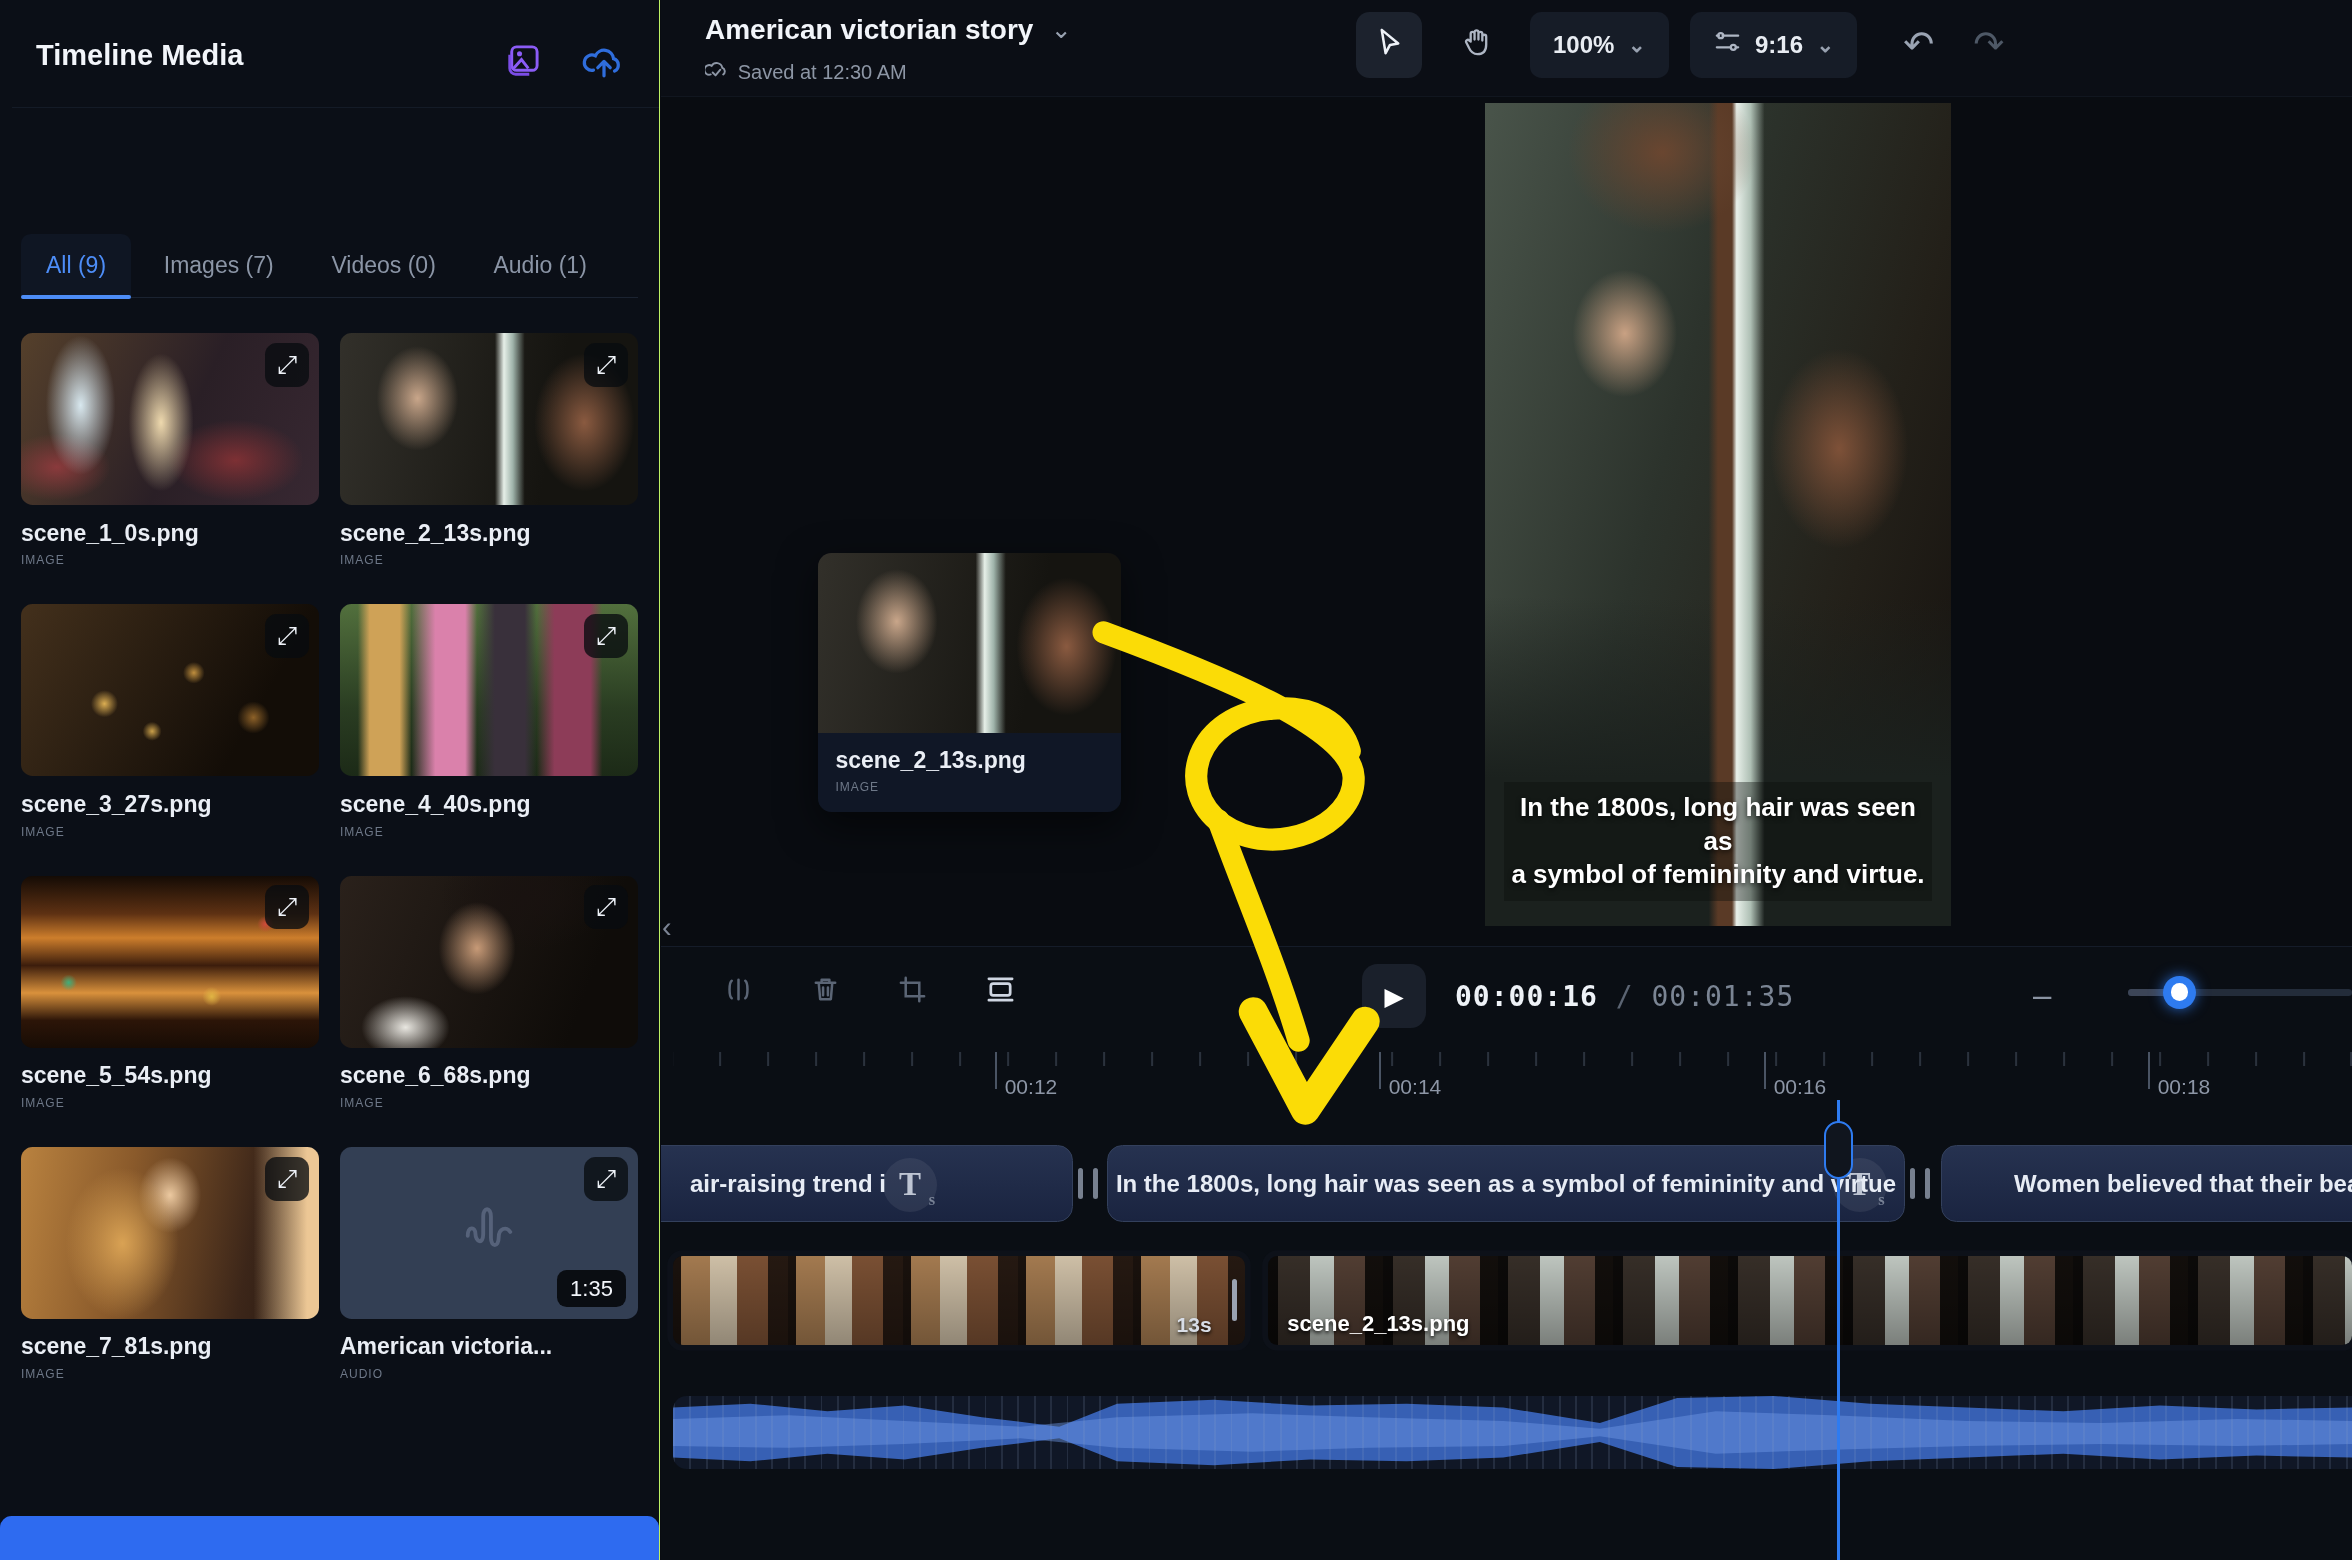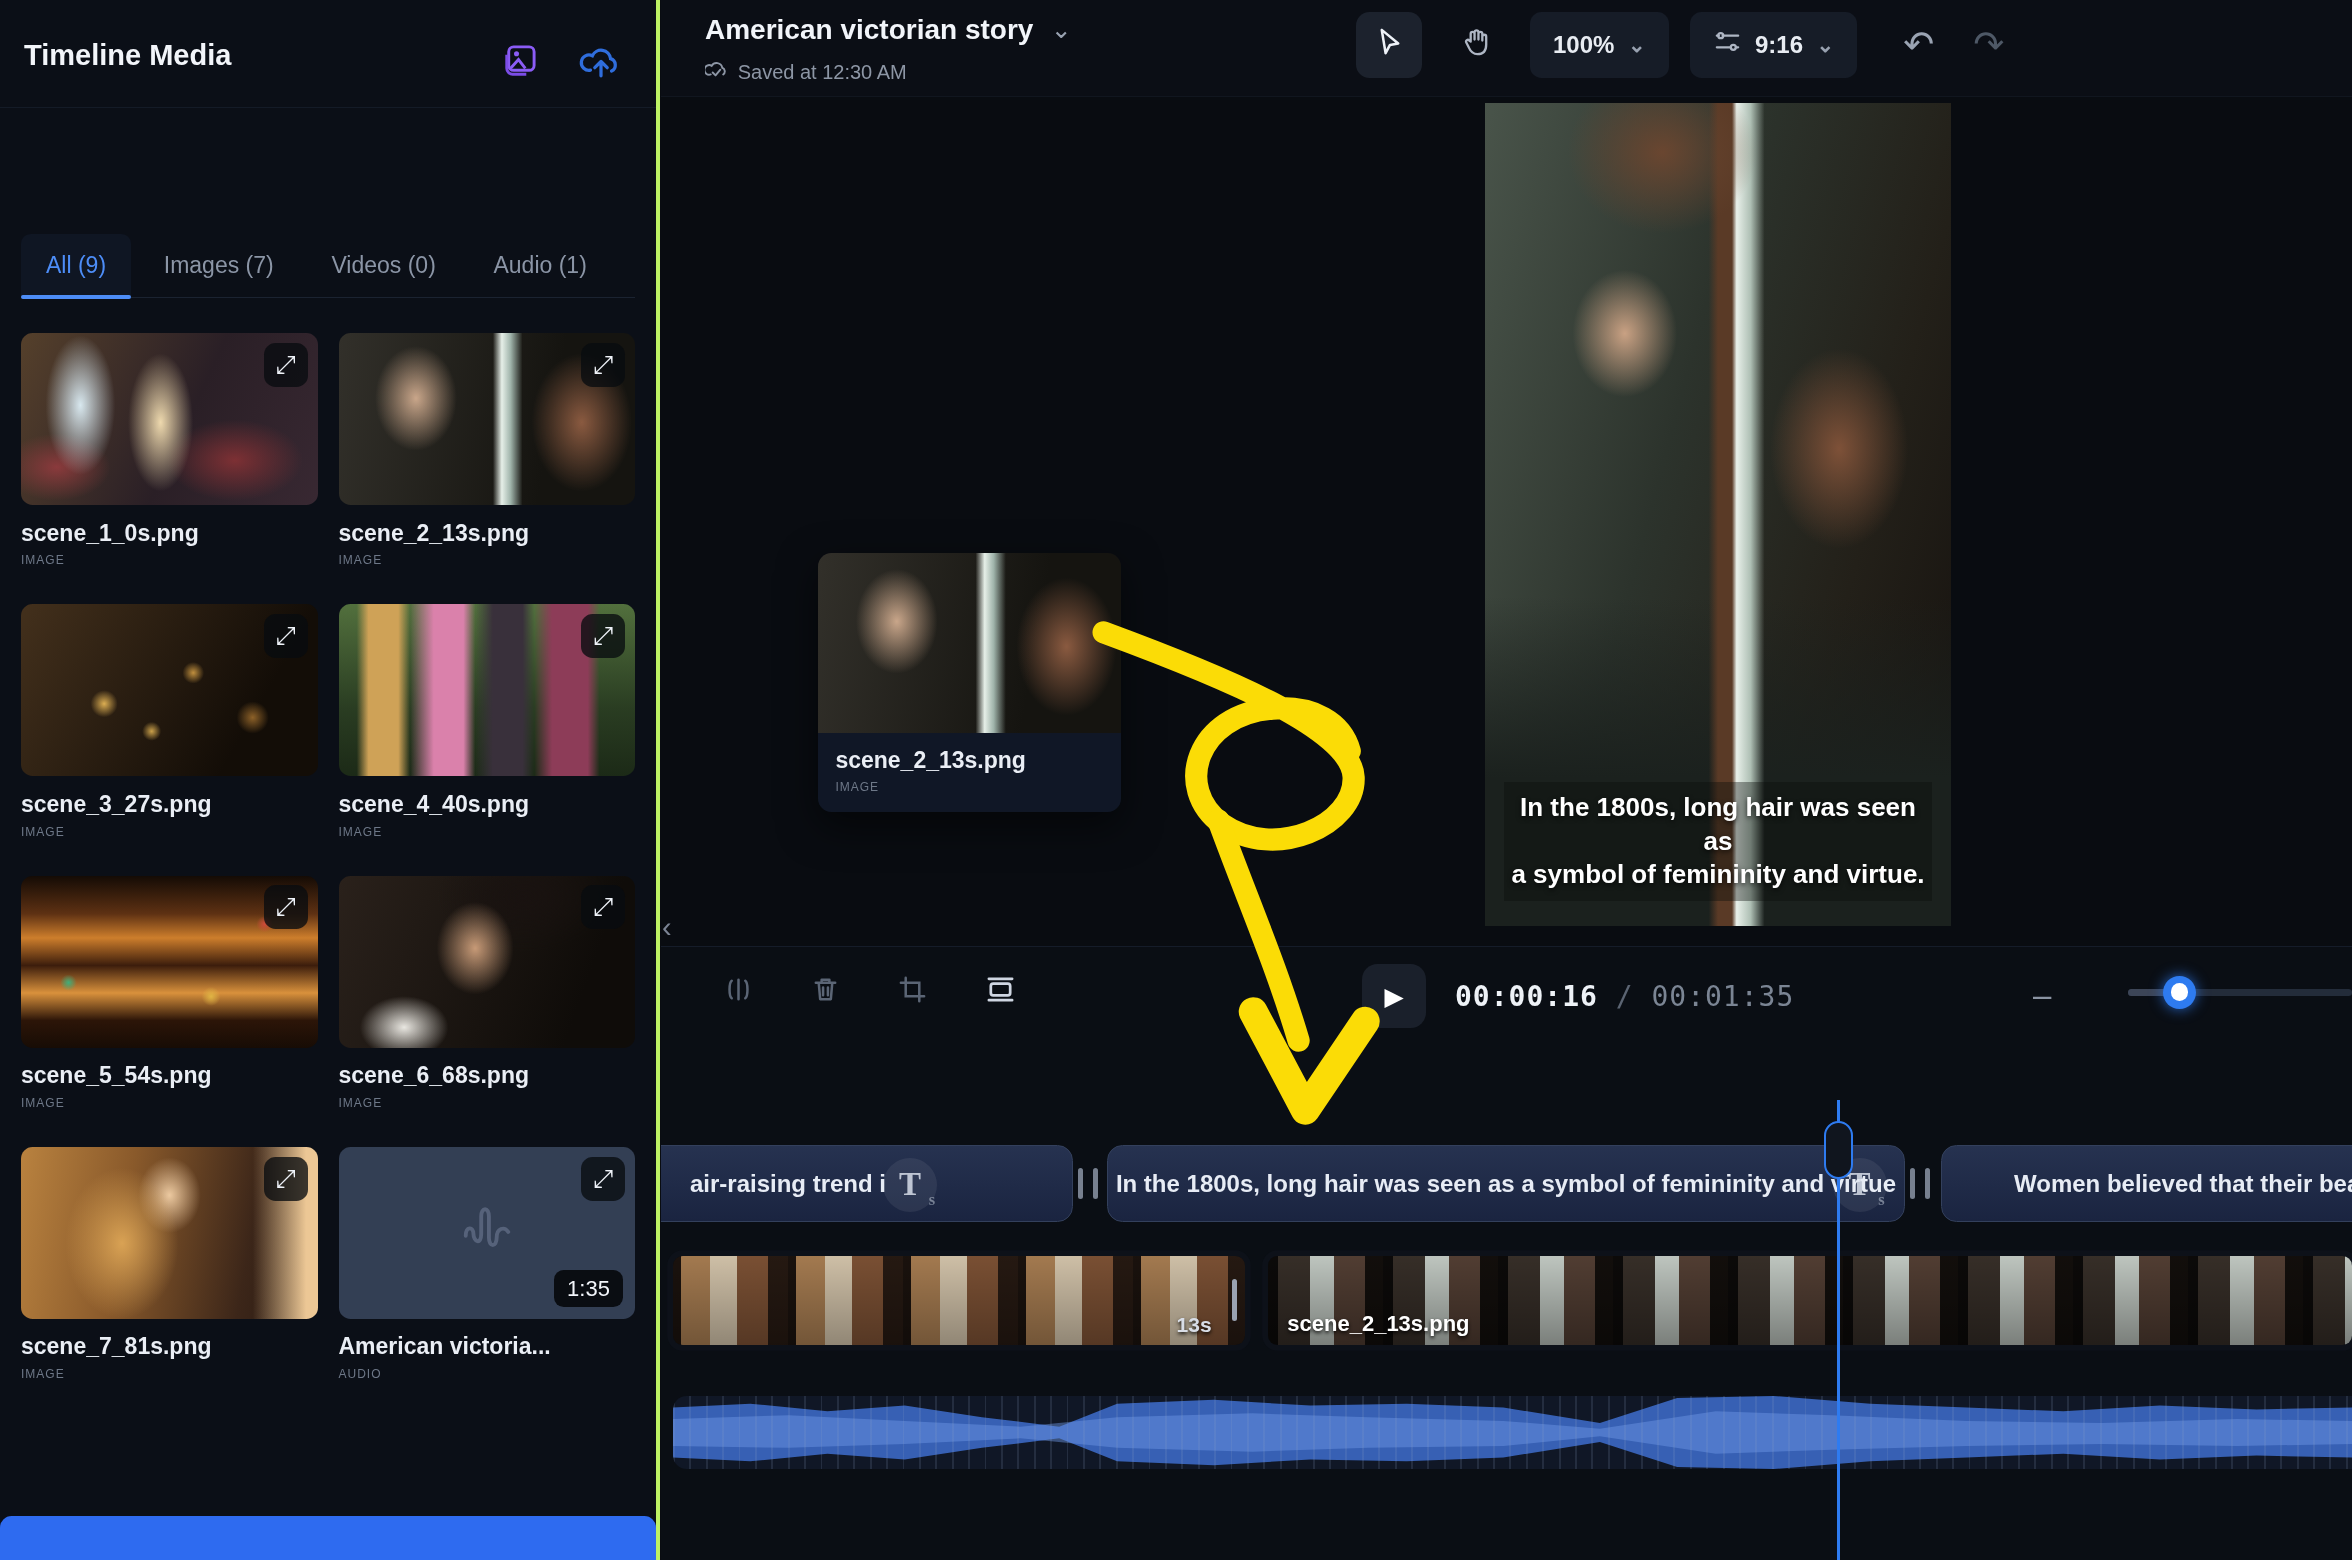--- a/index.html
+++ b/index.html
@@ -1,21 +1,21 @@
 <!DOCTYPE html>
 <html><head>
 <meta charset="utf-8">
 <style>
   * { margin:0; padding:0; box-sizing:border-box; }
   html,body { width:2352px; height:1560px; overflow:hidden; background:#090c11;
     font-family:"Liberation Sans", sans-serif; color:#e9edf4; }
 
   
   .sidebar { position:absolute; left:0; top:0; width:660px; height:1560px;
-    background:#0b0f17; border-right:4px solid #bef264; z-index:10; }
+    background:#0b0f17; border-right:1px solid #bef264; z-index:10;padding-left:12px; }
   .sb-head { position:relative; height:108px; border-bottom:1px solid #141b27; }
   .sb-title { position:absolute; left:24px; top:39px; font-size:29px; font-weight:bold; color:#f2f5fa; }
   .sb-icons { position:absolute; right:33px; top:41px; display:flex; gap:41px; }
   .sb-icons svg { display:block; }
   .search { position:absolute; left:21px; right:21px; top:145px; height:56px;
     background:#121927; border:1.9px solid #283346; border-radius:11.6px;
     display:flex; align-items:center; padding:0 15.4px; gap:11.6px; }
   .search input { flex:1; background:transparent; border:none; outline:none;
     font-size:23px; color:#aeb7c6; font-family:inherit; }
   .search input::placeholder { color:#717c8e; }
@@ -405,20 +405,35 @@
   </div>
 
   <div class="zoomctl">
     <span class="zoom-minus">–</span>
     <div class="zoom-track">
       <div class="zoom-fill"></div>
       <div class="zoom-knob"></div>
     </div>
   </div>
 
+  <div class="ruler">
+    <div class="minor-ticks"></div>
+    <div class="major" style="left:334px">
+        <span>00:12</span>
+      </div>
+    <div class="major" style="left:718px">
+        <span>00:14</span>
+      </div>
+    <div class="major" style="left:1103px">
+        <span>00:16</span>
+      </div>
+    <div class="major" style="left:1487px">
+        <span>00:18</span>
+      </div>
+  </div>
 
   <div class="texttrack">
     <div class="tclip" style="left:-212px; width:624px;">
       <span style="position:absolute; right:186px;">air-raising trend i</span>
       <div class="tghost" style="right:135px;">
         <span>T</span>
           <i>s</i>
       </div>
     </div>
     <div class="handlepair" style="left:417px;">

